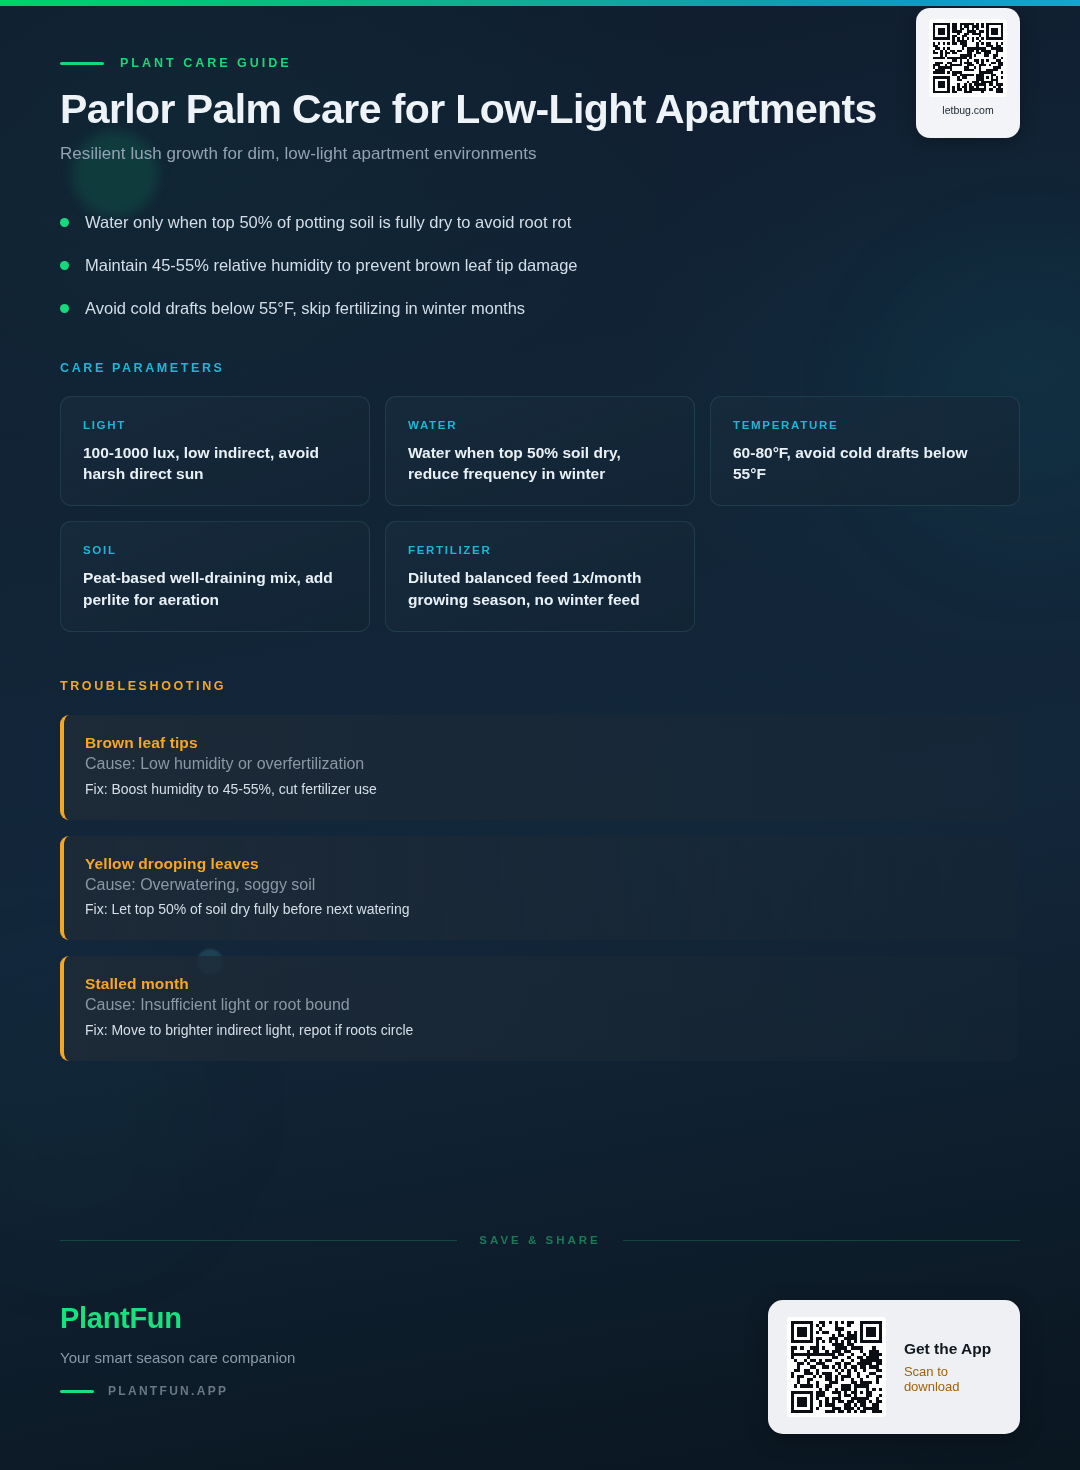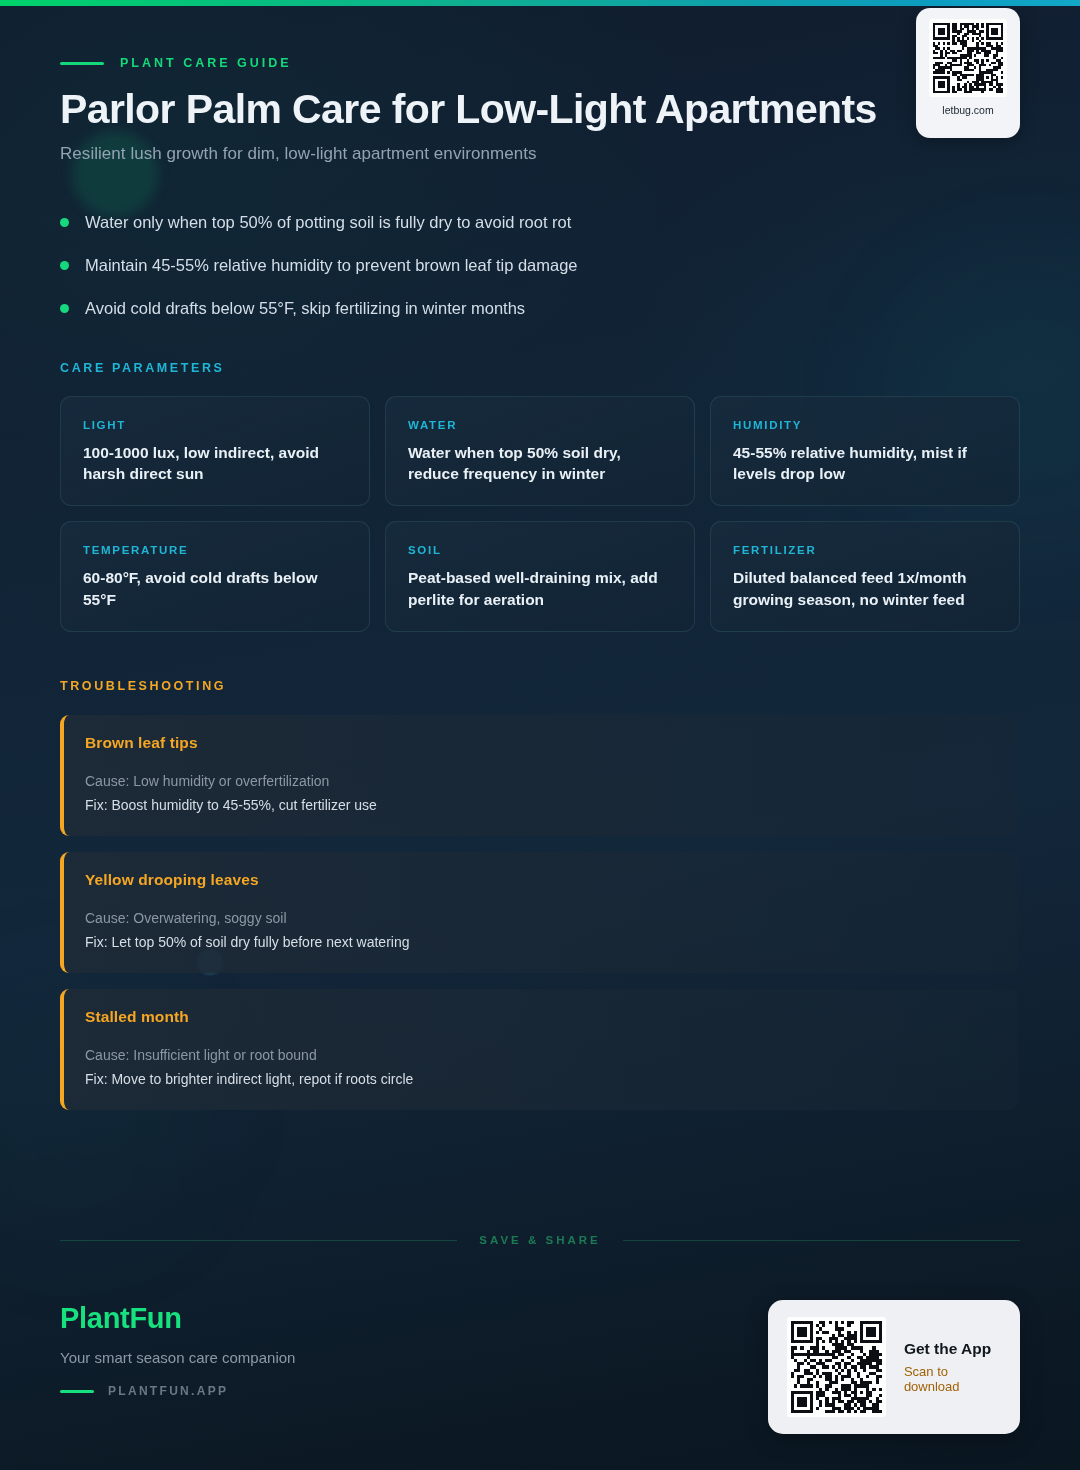--- a/index.html
+++ b/index.html
@@ -120,21 +120,21 @@
     background:linear-gradient(90deg, rgba(30,42,55,0.88) 0%, rgba(26,40,53,0.70) 55%, rgba(22,38,52,0.42) 100%);
     border-radius:9px;
     border-left:4px solid #f5a623;
     padding:19px 22px 21px 21px;
     width:958px;
   }
   .trouble-title {
     font-size:15.5px; font-weight:700; color:#f5a623; letter-spacing:0.1px;
   }
   .trouble-cause {
-    margin-top:20px; font-size:14px; color:#8b98a4; line-height:1.35;
+    margin-top:1px; font-size:16px; color:#8b98a4; line-height:1.35;
   }
   .trouble-fix {
     margin-top:5px; font-size:14px; color:#d6dfe7; line-height:1.35;
   }
 
   
   .footer { position:absolute; left:0; top:1230px; width:1080px; padding:0 60px; z-index:12; }
 
   .divider-row { display:flex; align-items:center; gap:22px; height:20px; }
   .divider-line { flex:1; height:1px; background:rgba(25,120,85,0.45); }
@@ -1069,24 +1069,20 @@
       <div class="param-card">
         <div class="param-label">LIGHT</div>
         <div class="param-value">100-1000 lux, low indirect, avoid harsh direct sun</div>
       </div>
 
       <div class="param-card">
         <div class="param-label">WATER</div>
         <div class="param-value">Water when top 50% soil dry, reduce frequency in winter</div>
       </div>
 
-      <div class="param-card">
-        <div class="param-label">HUMIDITY</div>
-        <div class="param-value">45-55% relative humidity, mist if levels drop low</div>
-      </div>
 
       <div class="param-card">
         <div class="param-label">TEMPERATURE</div>
         <div class="param-value">60-80°F, avoid cold drafts below 55°F</div>
       </div>
 
       <div class="param-card">
         <div class="param-label">SOIL</div>
         <div class="param-value">Peat-based well-draining mix, add perlite for aeration</div>
       </div>

